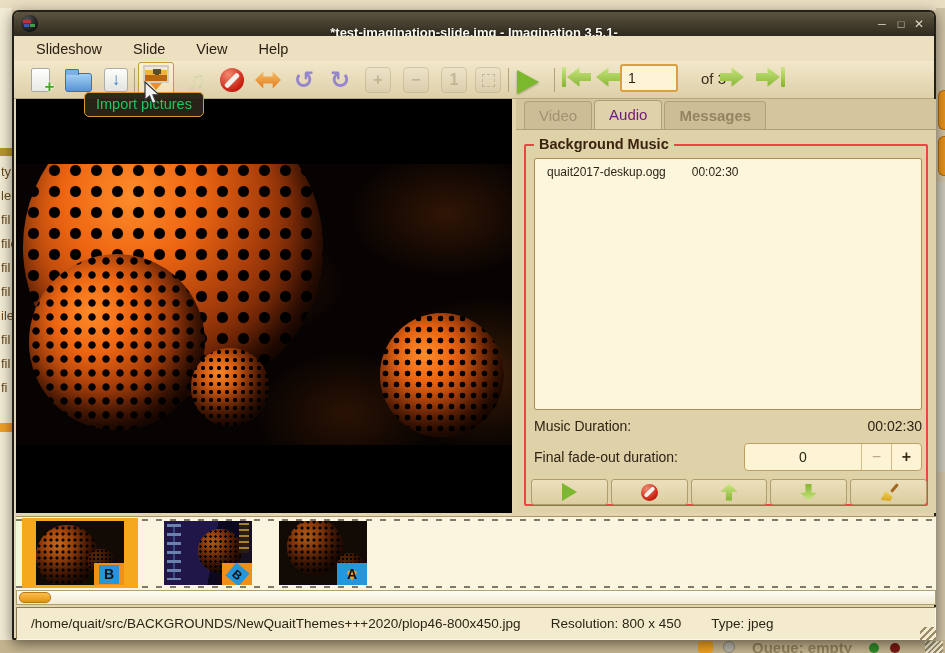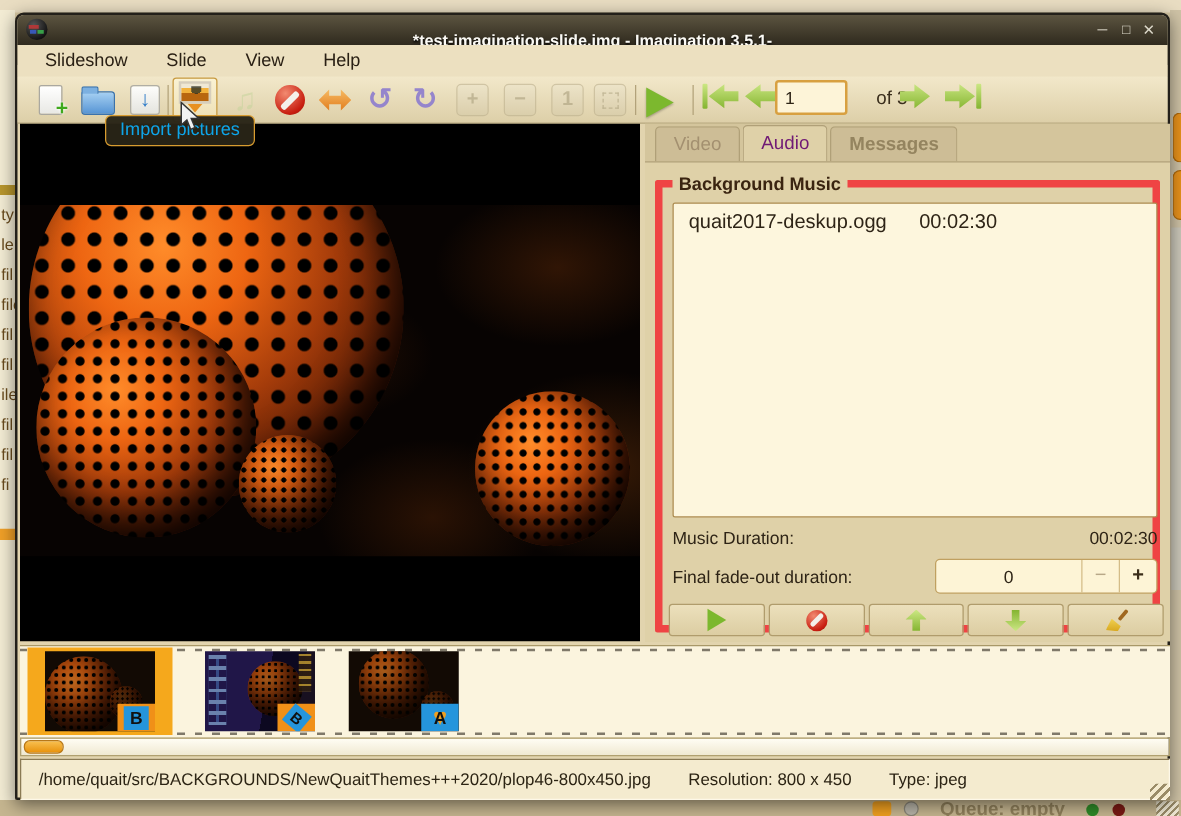--- a/index.html
+++ b/index.html
@@ -82,34 +82,34 @@
       radial-gradient(100px 70px at 260px 120px,#200d03 0%,rgba(0,0,0,0) 70%),
       #070302;}
   .sphere{position:absolute;border-radius:50%;
     background-image:
       radial-gradient(circle,#000 33%,rgba(0,0,0,0) 41%),
       radial-gradient(circle at 36% 33%,#ff8c2a,#ee6612 24%,#a33b0a 50%,#471504 76%,#0e0400 97%);
     background-size:var(--dot,16px) var(--dot,16px),100% 100%;
     box-shadow:inset -10px -16px 34px rgba(0,0,0,.8);}
 
   
-  #tooltip{left:84px;top:92px;background:rgba(40,36,23,.97);border:1.6px solid #d89c30;border-radius:5px;color:#0ea5e9;font-size:14.5px;padding:3px 11px 4px;z-index:60;}
+  #tooltip{left:84px;top:92px;background:rgba(40,36,23,.97);border:1.6px solid #d89c30;border-radius:5px;color:#22c55e;font-size:14.5px;padding:3px 11px 4px;z-index:60;}
   #cursor{left:143px;top:81px;z-index:61;}
 
   
   #rpanel{left:502px;top:87px;width:420px;height:414px;background:#d4c59c;text-align:center;}
   #tabs{position:absolute;left:8px;top:3px;display:flex;align-items:flex-end;gap:2px;height:28px;}
   .tab{padding:5px 14px 6px;font-size:15px;border:1px solid #b0a078;border-bottom:none;border-radius:4px 4px 0 0;background:#cdbd96;color:#a39070;}
   .tab.active{background:#dfd1a8;color:#701a75;padding-bottom:8px;position:relative;top:1px;}
   .tab.boldgray{font-weight:bold;color:#94845f;}
   #tabpage{position:absolute;left:0;top:30px;width:420px;height:384px;background:#dfd1a8;border-top:1px solid #b0a078;}
-  #bm-frame{position:absolute;left:8px;top:14px;width:404px;height:362px;border:6px solid #ef4444;border-radius:2px;}
+  #bm-frame{position:absolute;left:8px;top:14px;width:404px;height:362px;border:2px solid #ef4444;border-radius:2px;}
   #bm-label{position:absolute;left:8px;top:-10px;background:#dfd1a8;padding:0 5px;font-size:14.5px;font-weight:bold;color:#3a2410;}
   #track-list{position:absolute;left:8px;top:12px;width:388px;height:252px;background:#fdf6dd;border:1px solid #ad8c50;border-radius:2px;}
-  .track-row{display:flex;gap:26px;padding:6px 12px;font-size:16px;color:#2e2416;}
+  .track-row{display:flex;gap:26px;padding:6px 12px;font-size:12px;color:#2e2416;}
   #dur-row{position:absolute;left:8px;top:272px;width:388px;display:flex;justify-content:space-between;font-size:14px;color:#2e2416;}
   #fade-row{position:absolute;left:8px;top:297px;width:388px;display:flex;justify-content:space-between;align-items:center;font-size:14px;color:#2e2416;}
   #spinbox{width:178px;height:28px;background:#fdf4d6;border:1px solid #c0a060;border-radius:4px;display:flex;align-items:center;}
   #spin-val{flex:1;padding:0 8px;font-size:14px;color:#2e2416;}
   .spin-btn{width:30px;height:100%;display:flex;align-items:center;justify-content:center;font-size:16px;border-left:1px solid #d4bc88;}
   #spin-minus{color:#b8a888;} #spin-plus{color:#3a2c18;font-weight:bold;}
   #bm-buttons{position:absolute;left:5px;top:333px;width:396px;display:flex;gap:3px;}
   .bm-btn{flex:1;height:26px;background:linear-gradient(#ece0bc,#dccda2);border:1px solid #b09c6c;border-radius:3px;display:flex;align-items:center;justify-content:center;}
   .ic-play-s{width:0;height:0;border-left:15px solid #7cb82e;border-top:9px solid transparent;border-bottom:9px solid transparent;}
   .ic-up{width:17px;height:17px;background:linear-gradient(#cce784,#84b430);clip-path:polygon(50% 0,100% 48%,68% 48%,68% 100%,32% 100%,32% 48%,0 48%);}

